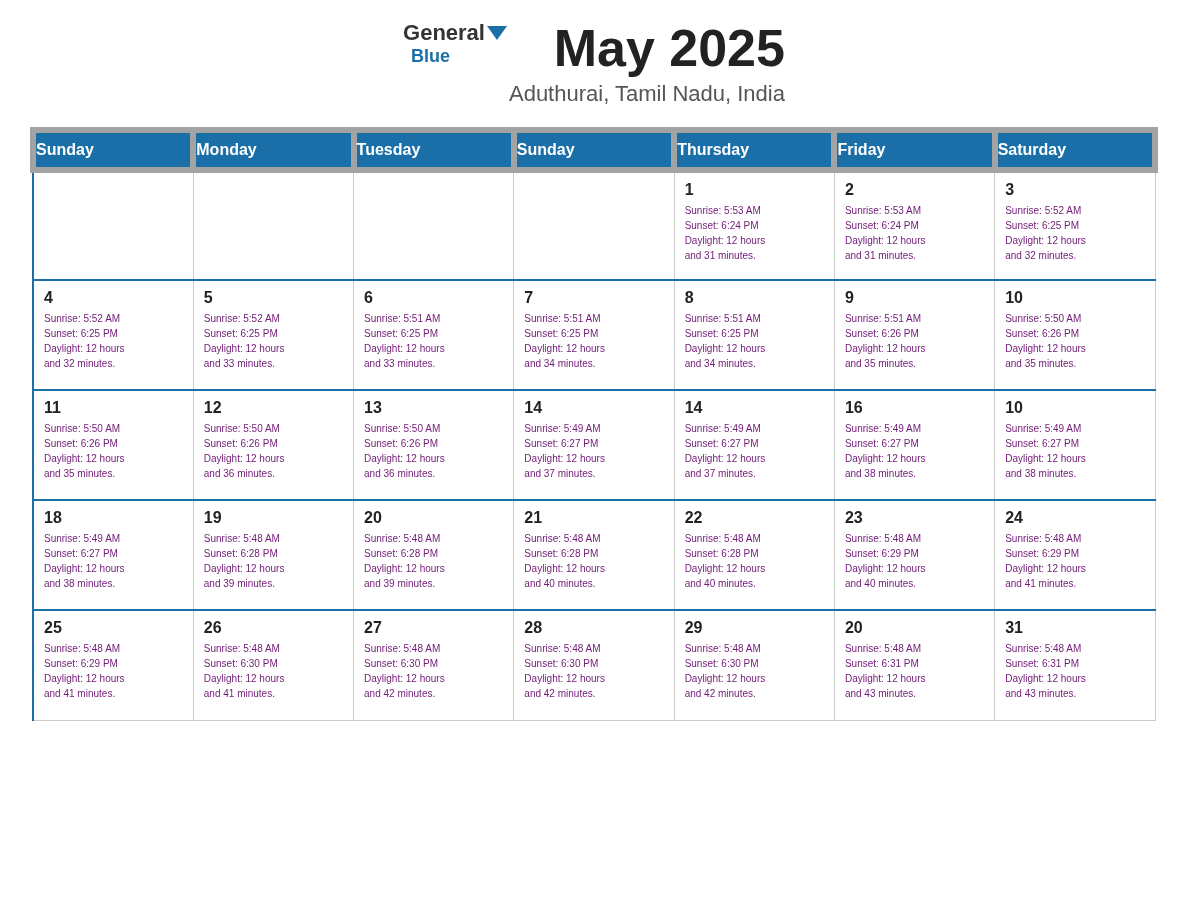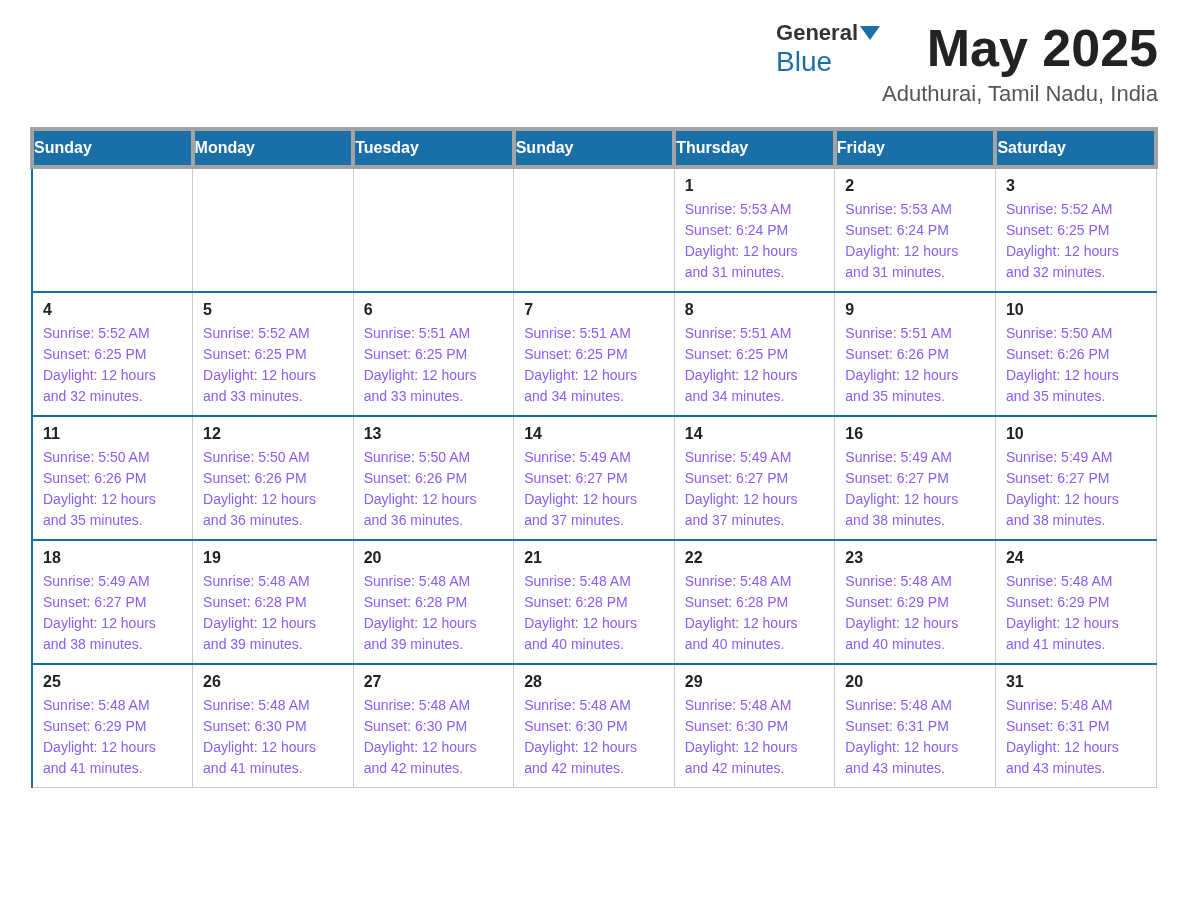--- a/index.html
+++ b/index.html
@@ -6,21 +6,21 @@
     body {
       font-family: Arial, sans-serif;
       background: #fff;
       color: #333;
       width: 1188px;
       min-height: 918px;
       padding: 20px 30px;
     }
     .header {
       display: flex;
-      justify-content: flex-end;
+      justify-content: center;
       align-items: flex-start;
       margin-bottom: 20px;
     }
     .logo {
       display: flex;
       flex-direction: column;
       align-items: flex-start;
     }
     .logo-text {
       display: flex;
@@ -34,22 +34,23 @@
       width: 0;
       height: 0;
       border-left: 10px solid transparent;
       border-right: 10px solid transparent;
       border-top: 14px solid #1a6fa8;
       display: inline-block;
       margin: 0 2px;
     }
     .logo-blue {
       color: #1a6fa8;
-      font-size: 28px;
-      font-weight: normal;
+      font-size: 18px;
+      font-weight: bold;
+      margin-left: 8px;
     }
     .title-section {
       text-align: right;
     }
     .month-year {
       font-size: 52px;
       font-weight: bold;
       color: #222;
       line-height: 1.1;
     }
@@ -63,42 +64,42 @@
       border-collapse: collapse;
       border: 1px solid #ccc;
     }
     .calendar th {
       background: #1a6fa8;
       color: #fff;
       font-size: 16px;
       font-weight: bold;
       padding: 8px 0;
       text-align: left;
-      border: 4px solid #a3a3a3;
+      border: 6px solid #a3a3a3;
     }
     .calendar td {
       vertical-align: top;
       padding: 8px 10px;
       border: 1px solid #ccc;
       width: calc(100% / 7);
       height: 110px;
       font-size: 13px;
       color: #333;
     }
     .day-number {
       font-size: 16px;
       font-weight: bold;
       color: #222;
       display: block;
       margin-bottom: 4px;
     }
     .day-info {
-      font-size: 14px;
+      font-size: 10px;
       line-height: 1.5;
-      color: #8b5cf6;
+      color: #701a75;
     }
     .calendar tr td:first-child {
       border-left: 2px solid #1a6fa8;
     }
     .week-row td {
       border-top: 2px solid #1a6fa8;
     }
     .empty-cell { background: #fff; }
   </style>
 </head>

